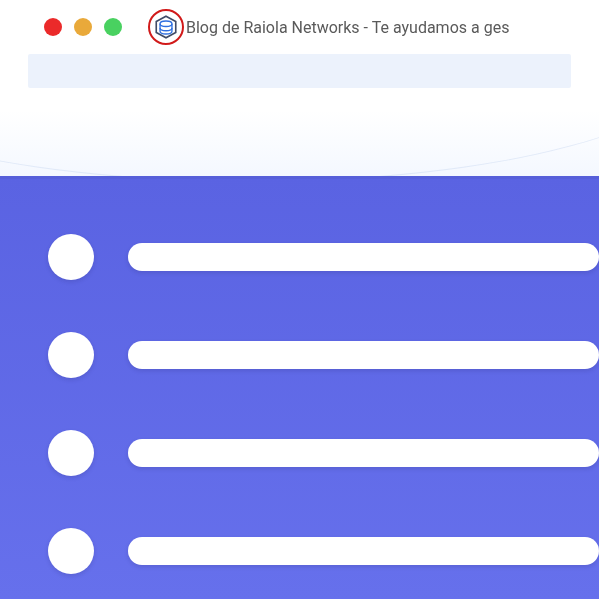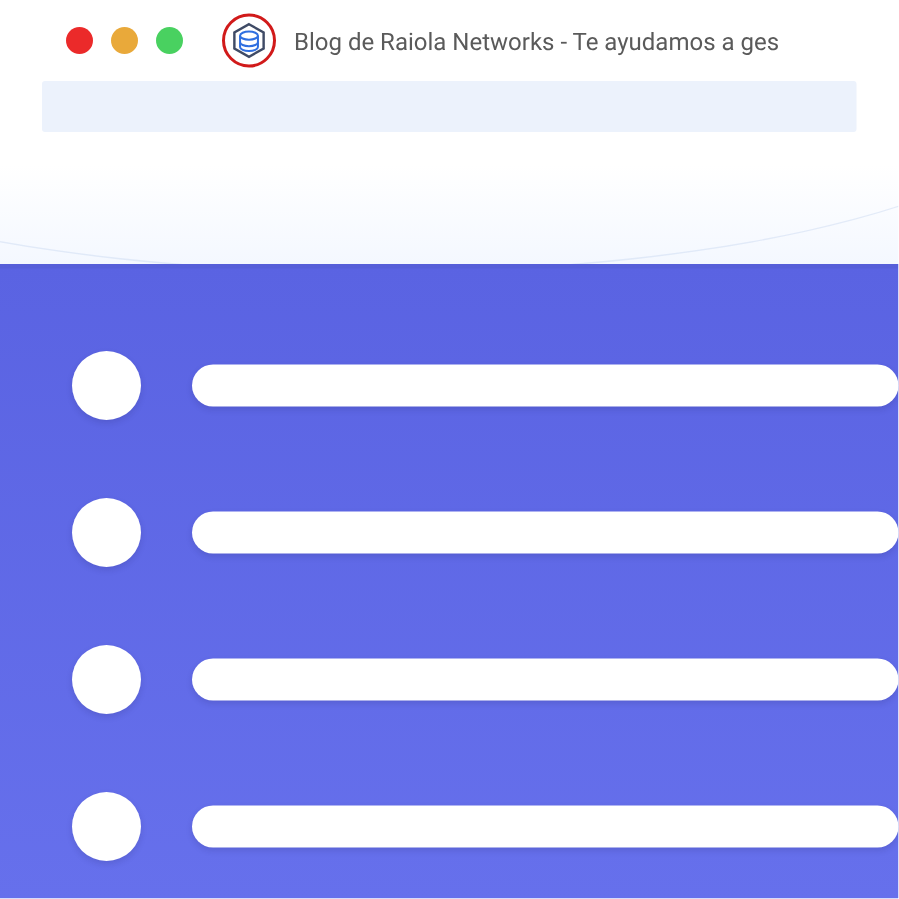--- a/index.html
+++ b/index.html
@@ -34,21 +34,21 @@
     display: flex; align-items: center; justify-content: center;
     position: relative;
   }
   .favicon-inner {
     width: 26px; height: 26px;
     display: flex; align-items: center; justify-content: center;
   }
   .favicon-inner svg { width: 26px; height: 26px; }
 
   .tab-title {
-    margin-left: 12px;
+    margin-left: 2px;
     font-size: 16px;
     color: #5a5a5a;
     white-space: nowrap;
     overflow: hidden;
   }
 
   .url-area {
     padding: 0 28px 22px 28px;
     background: #ffffff;
   }

